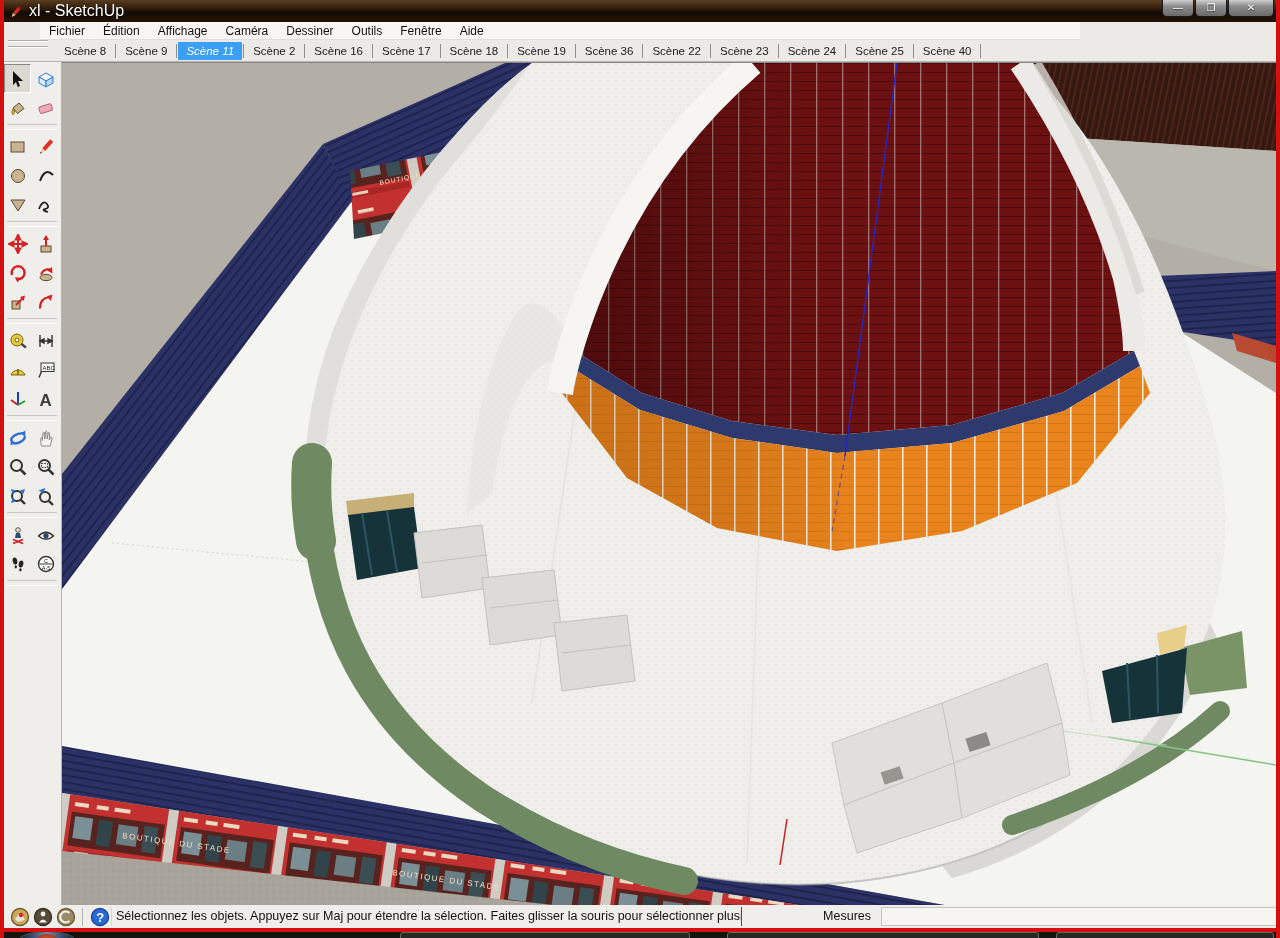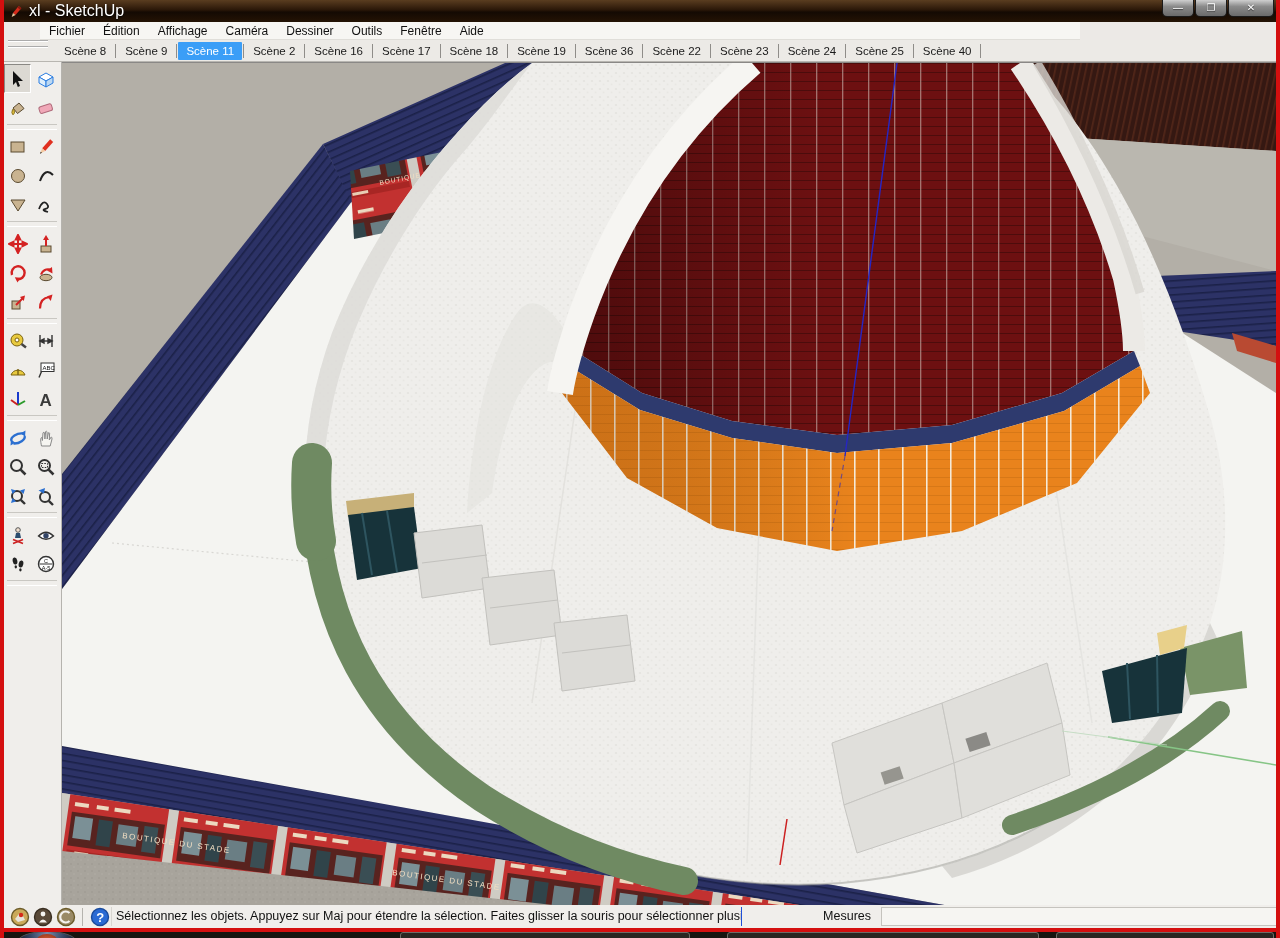--- a/index.html
+++ b/index.html
@@ -23,21 +23,21 @@
   .winbtn.close{width:46px;}
   
   .menubar{position:absolute;left:4px;top:22px;width:1040px;height:18px;background:#f7f6f3;
     display:flex;align-items:center;font-size:12px;color:#111;z-index:30;border-bottom:1px solid #e0ded9;margin-left:36px;}
   .menubar span{padding:1px 9px;cursor:default;}
   
   .tabbar{position:absolute;left:4px;top:40px;width:1272px;height:22px;background:#eceae6;
     display:flex;z-index:30;border-bottom:1px solid #b8b6b1;}
   .grip{width:40px;height:8px;margin:0 8px 0 4px;border-top:2px groove #fff;border-bottom:2px groove #fff;}
   .tab{font-size:11.5px;color:#1a1a1a;padding:2px 8px;height:18px;line-height:15px;cursor:default;white-space:nowrap;}
-  .tab.active{color:#fff;border-radius:1px;}
+  .tab.active{color:#fff;border-radius:1px;font-style:italic;}
   .tabsep{width:1px;height:14px;background:#8f8d89;margin:0 1px;}
   
   .palette{position:absolute;left:4px;top:62px;width:58px;height:843px;background:#f0eeeb;z-index:20;
     display:grid;grid-template-columns:28px 28px;align-content:start;padding-top:2px;border-right:1px solid #b5b3ae;}
   .tool{width:27px;height:29px;display:flex;align-items:center;justify-content:center;cursor:default;}
   .tool svg{display:block;}
   .tool.selected{background:#dcd9d3;border:1px solid;border-color:#8a8884 #fff #fff #8a8884;}
   .tooldiv{grid-column:1 / span 2;height:6px;margin:2px 3px;border-top:1px solid #c9c7c2;border-bottom:1px solid #fff;}
   
   .viewport{position:absolute;left:62px;top:62px;width:1214px;height:843px;z-index:10;background:#b3afa7;border-top:1px solid #8a8886;}

